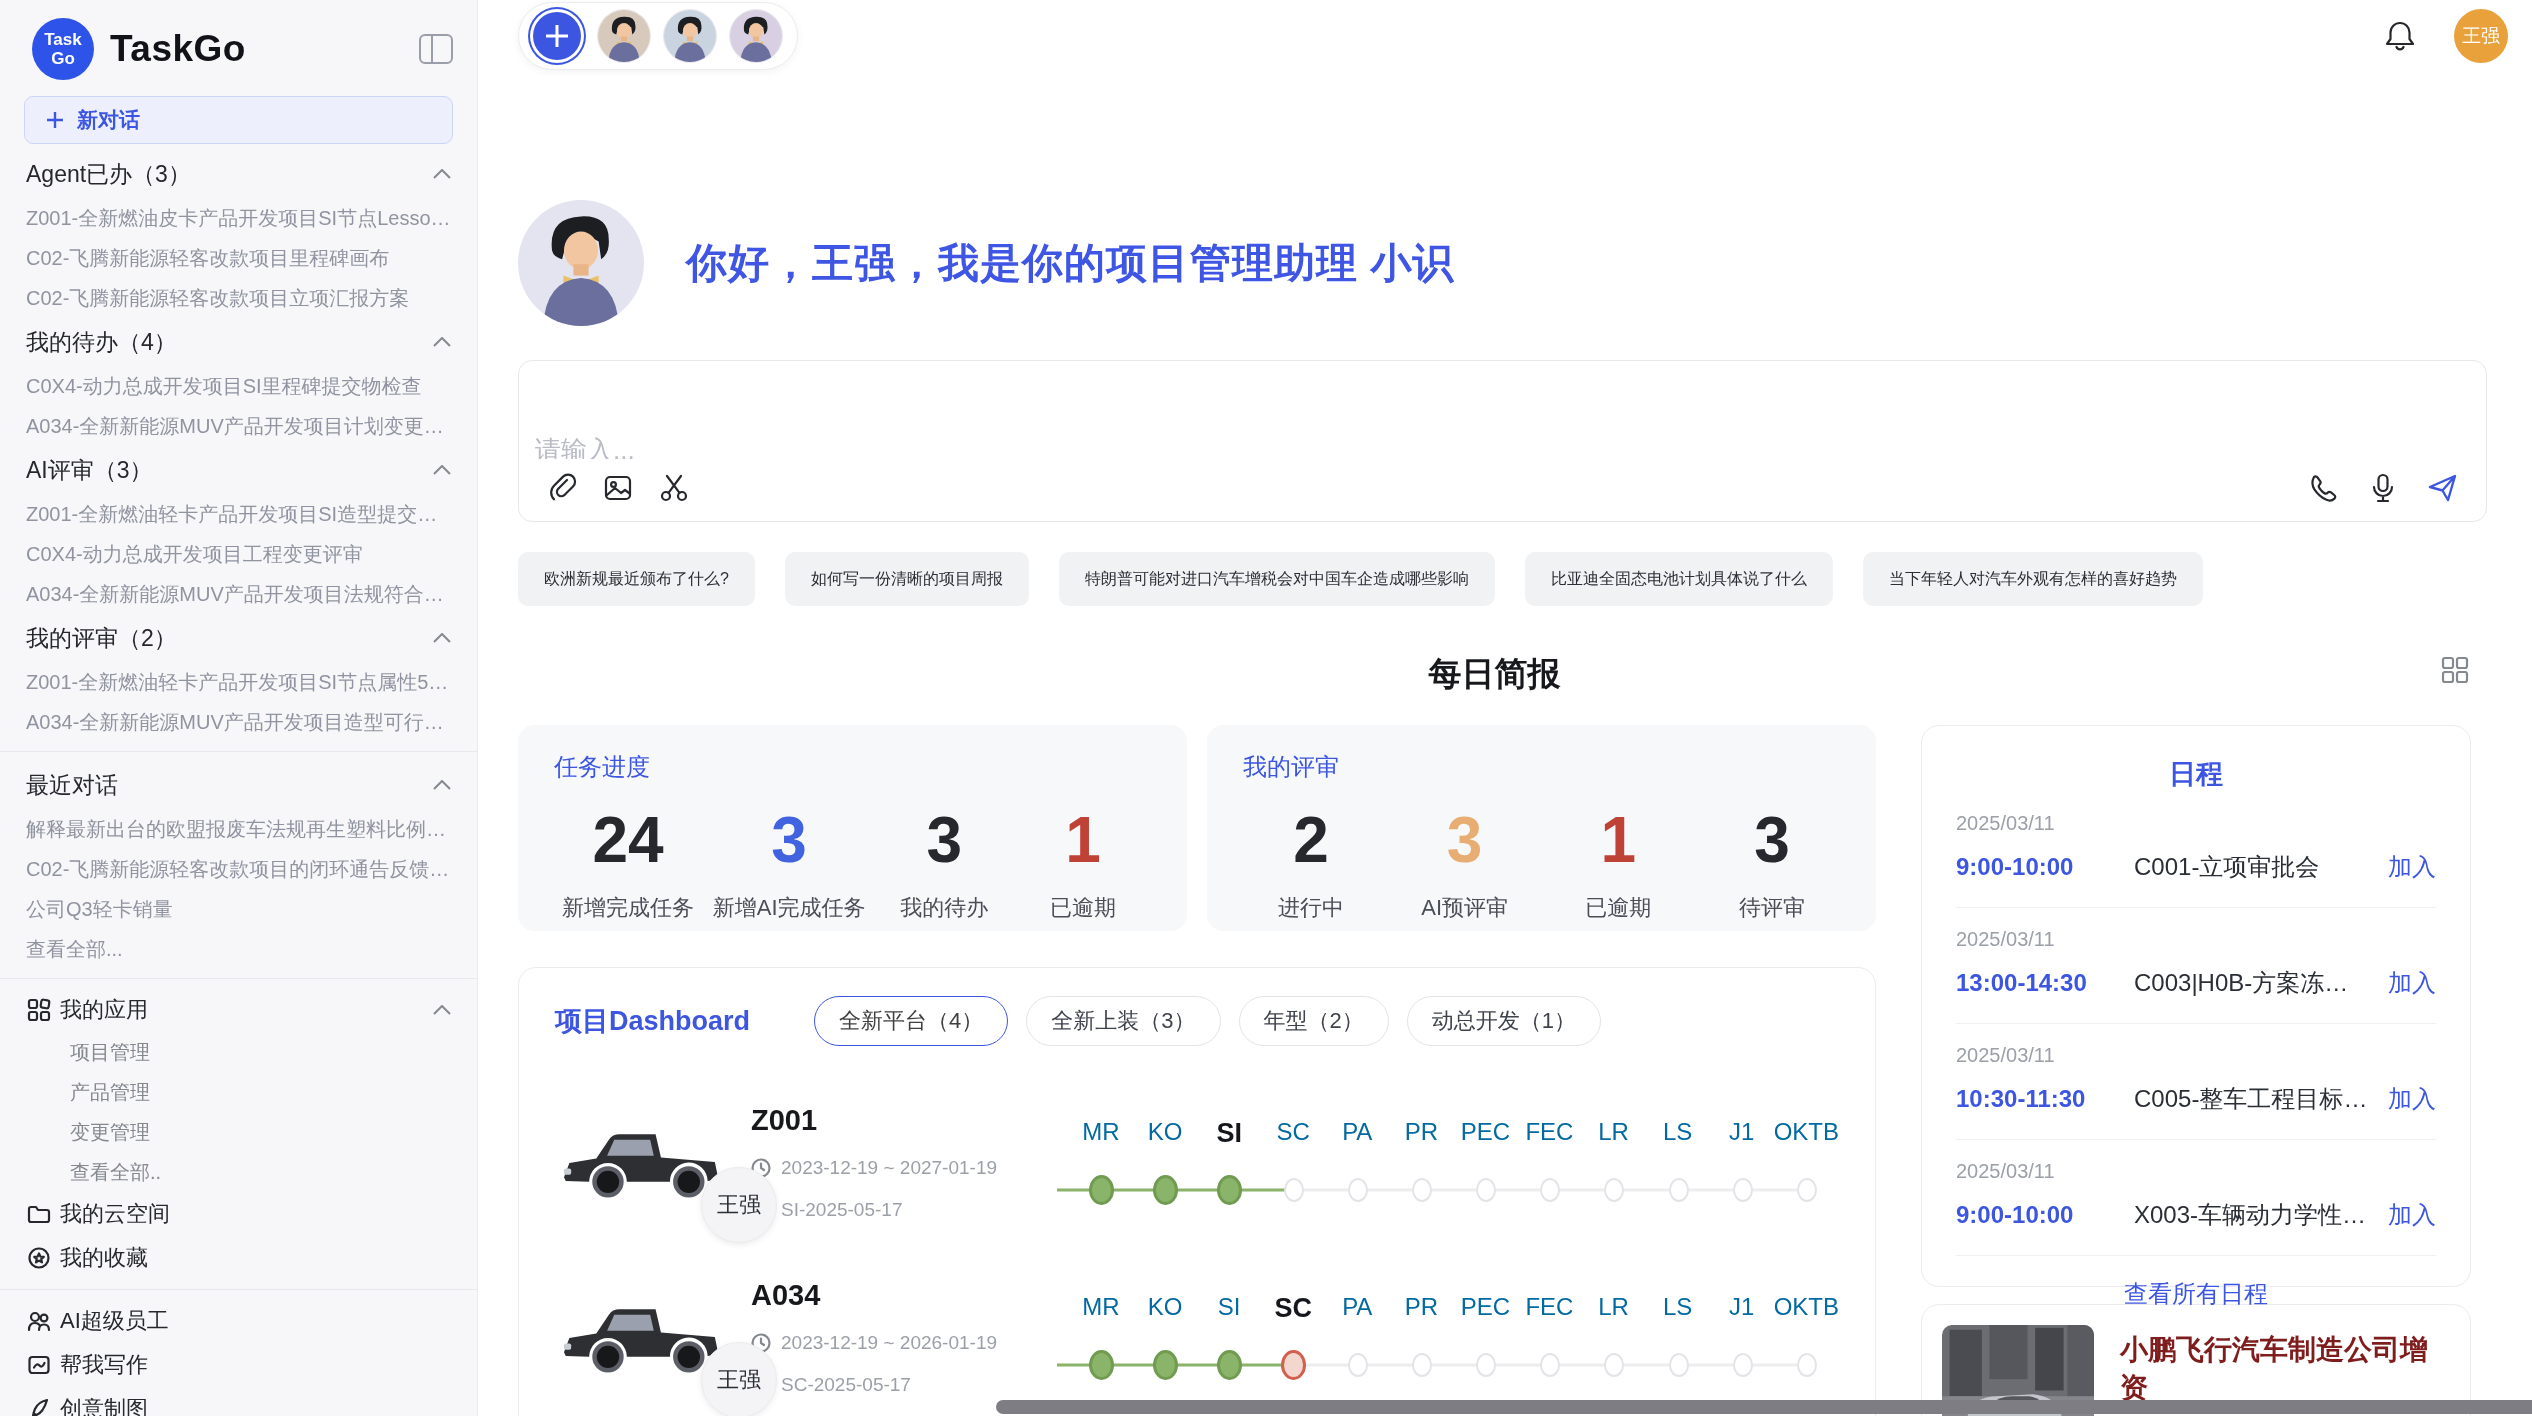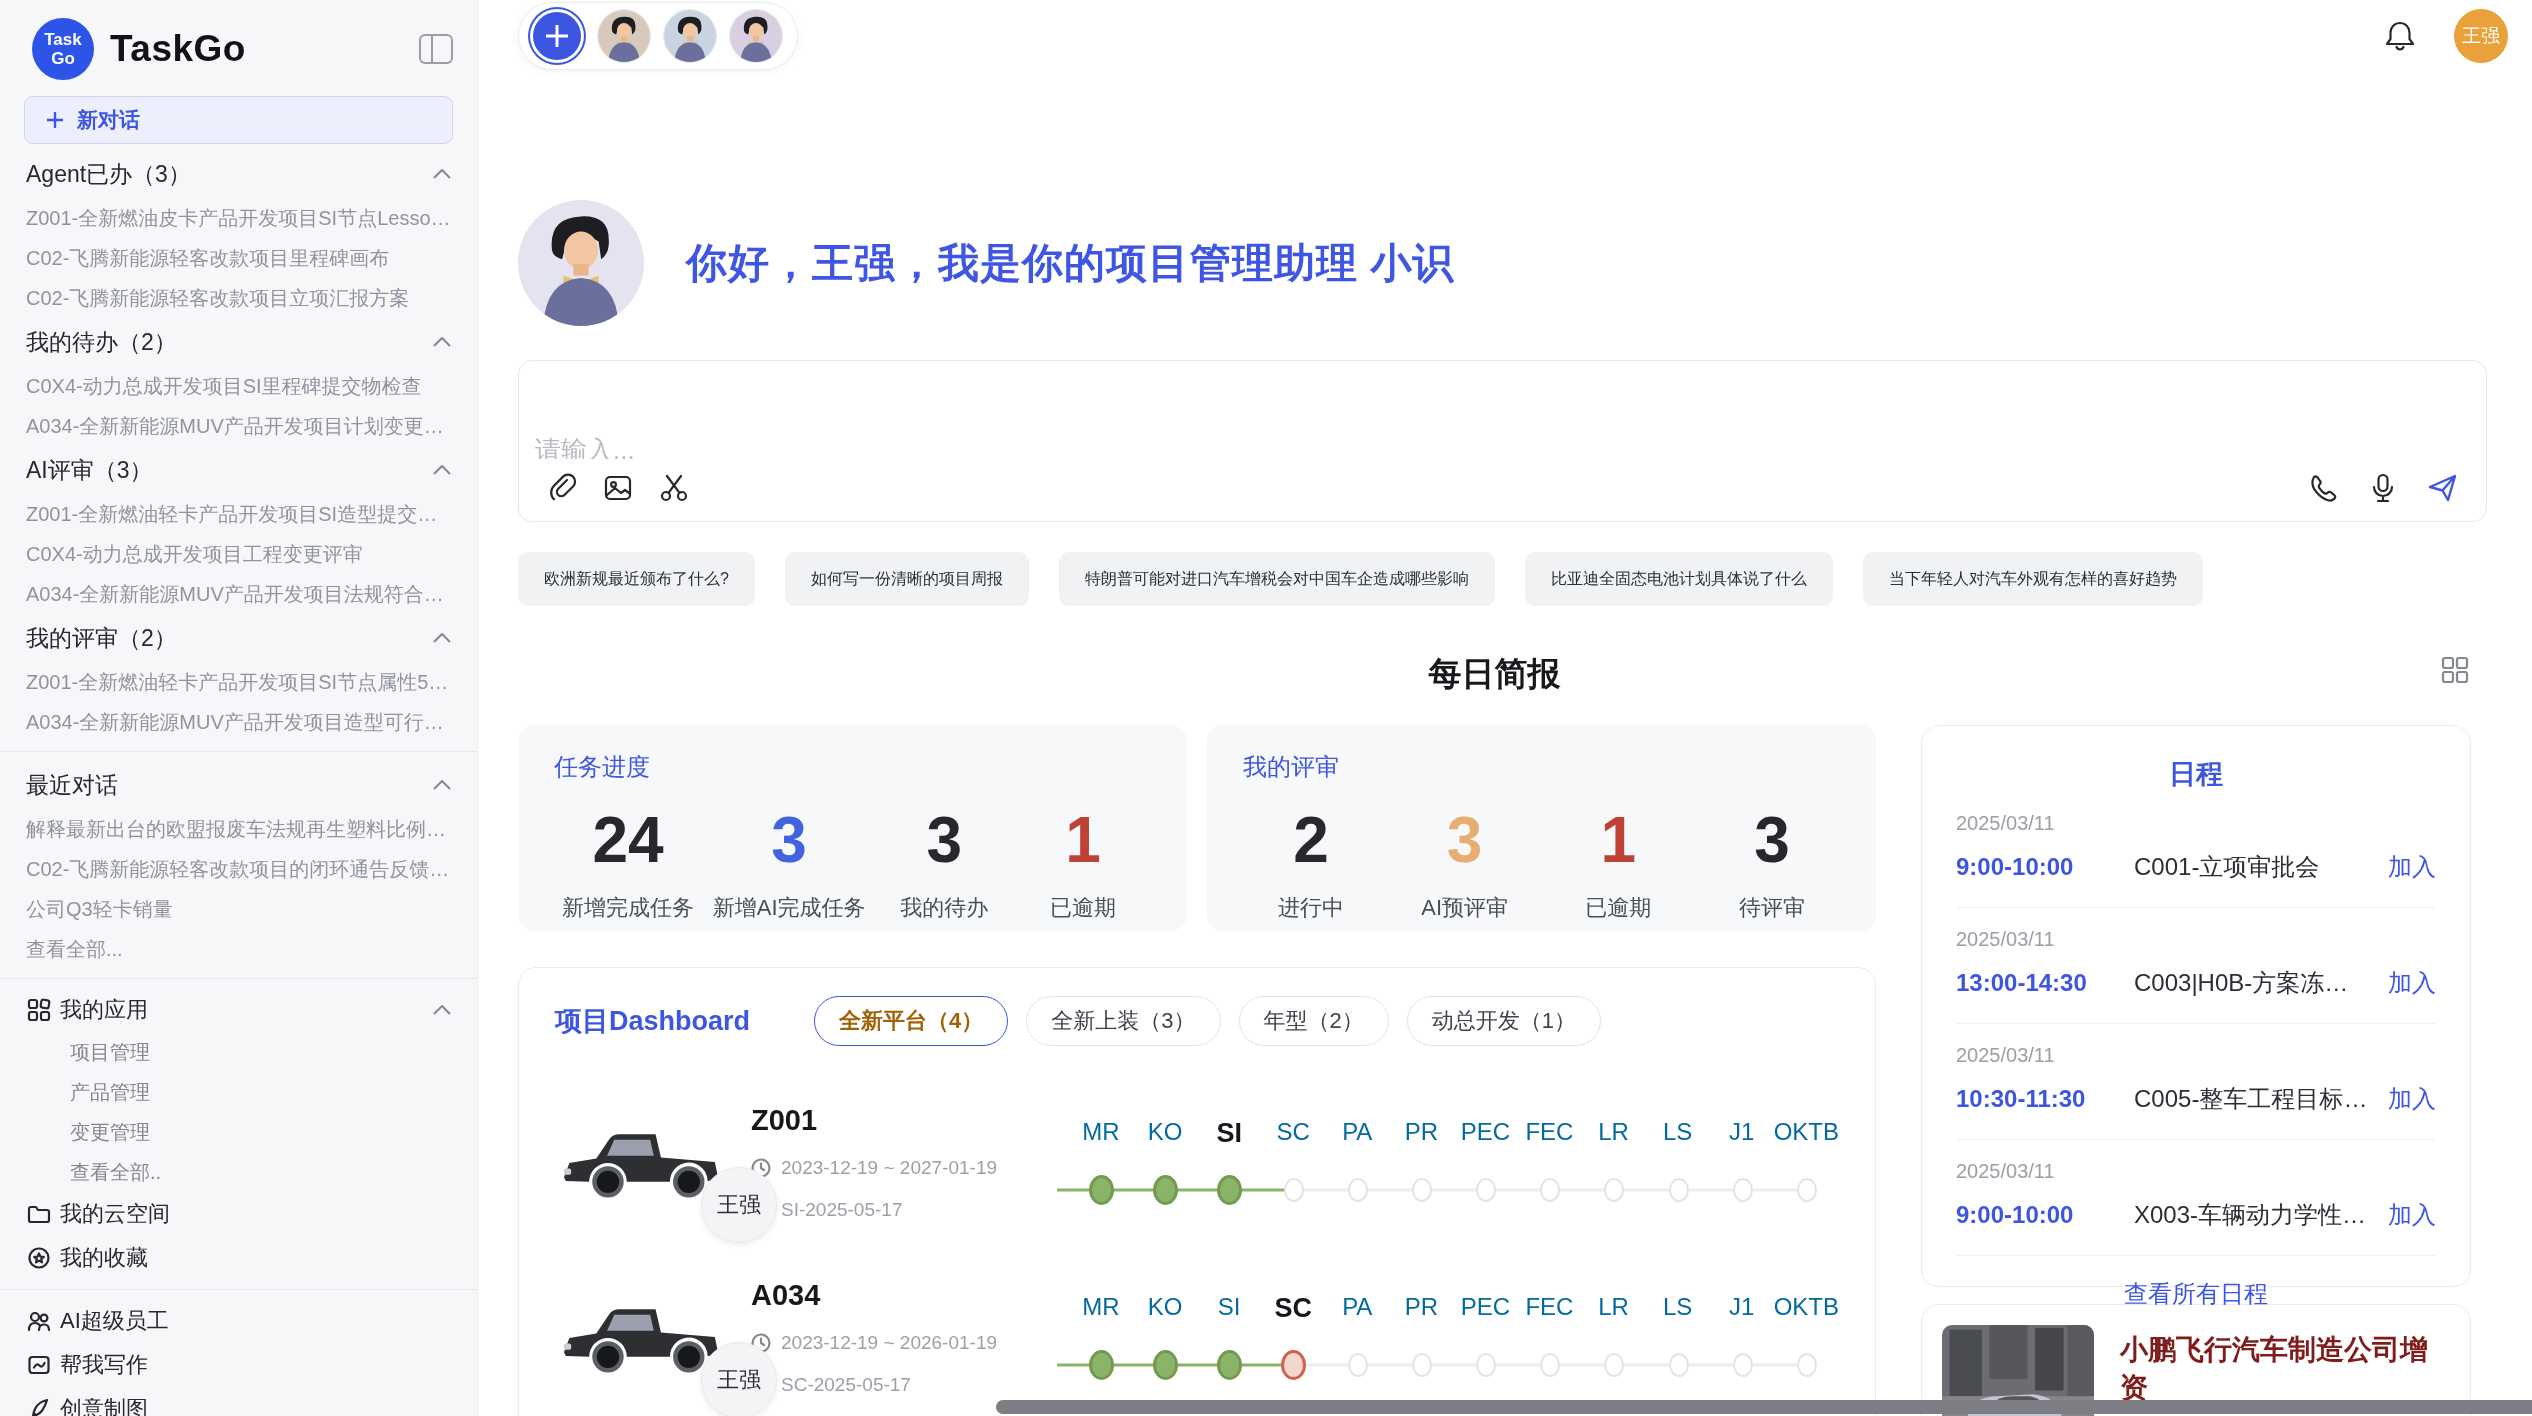--- a/index.html
+++ b/index.html
@@ -79,21 +79,21 @@
   .stat-item { text-align:center; min-width:120px; }
   .stat-value { font-size:64px; font-weight:600; color:#26282e; line-height:70px; }
   .stat-value.c-blue { color:#4263e0; } .stat-value.c-red { color:#bf4236; } .stat-value.c-orange { color:#e7ad72; }
   .stat-label { margin-top:18px; font-size:22px; color:#4a4e57; }
 
   .dash-card { margin-top:36px; border:1.5px solid #ececf0; border-radius:18px; padding:28px 36px; height:620px; overflow:hidden; }
   .dash-head { display:flex; align-items:center; }
   .dash-title { font-size:27px; color:#3d56e2; font-weight:600; }
   .dash-tabs { display:flex; gap:18px; margin-left:64px; }
   .tab { border:1.5px solid #e3e4e8; border-radius:999px; padding:9px 24px; font-size:22px; color:#3f434c; cursor:pointer; white-space:nowrap; background:#fff; }
-  .tab.active { border-color:#3d56e2; color:#a16207; font-weight:700; }
+  .tab.active { border-color:#3d56e2; color:#404040; font-weight:400; }
   .project { display:flex; align-items:center; margin-top:58px; }
   .truck-wrap { width:196px; position:relative; flex:none; }
   .truck-wrap svg { width:176px; height:104px; display:block; }
   .owner-badge { position:absolute; right:-26px; bottom:-28px; width:76px; height:76px; border-radius:50%;
     background:#f4f4f6; border:1px solid #ebebee; box-shadow:0 2px 6px rgba(0,0,0,.08);
     display:flex; align-items:center; justify-content:center; font-size:22px; color:#2a2e35; }
   .proj-info { width:300px; flex:none; }
   .proj-code { font-size:29px; font-weight:700; color:#17181c; }
   .proj-meta { display:flex; align-items:center; gap:10px; margin-top:20px; color:#9ba0a8; font-size:19px; }
   .proj-meta svg { width:20px; height:20px; flex:none; }
@@ -196,21 +196,21 @@
               </svg>
     </div>
     <div class="sg-items">
               <div class="side-item">Z001-全新燃油皮卡产品开发项目SI节点Lesson Learn报告</div>
               <div class="side-item">C02-飞腾新能源轻客改款项目里程碑画布</div>
               <div class="side-item">C02-飞腾新能源轻客改款项目立项汇报方案</div>
             </div>
   </div>
           <div class="side-group">
     <div class="side-group-head">
-      <span>我的待办（2）</span>
+      <span>我的待办（4）</span>
       <svg class="chev" viewBox="0 0 18 10">
                 <path d="M1 9 L9 1 L17 9" fill="none" stroke="#84888f" stroke-width="2"></path>
               </svg>
     </div>
     <div class="sg-items">
               <div class="side-item">C0X4-动力总成开发项目SI里程碑提交物检查</div>
               <div class="side-item">A034-全新新能源MUV产品开发项目计划变更表编写</div>
             </div>
   </div>
           <div class="side-group">

